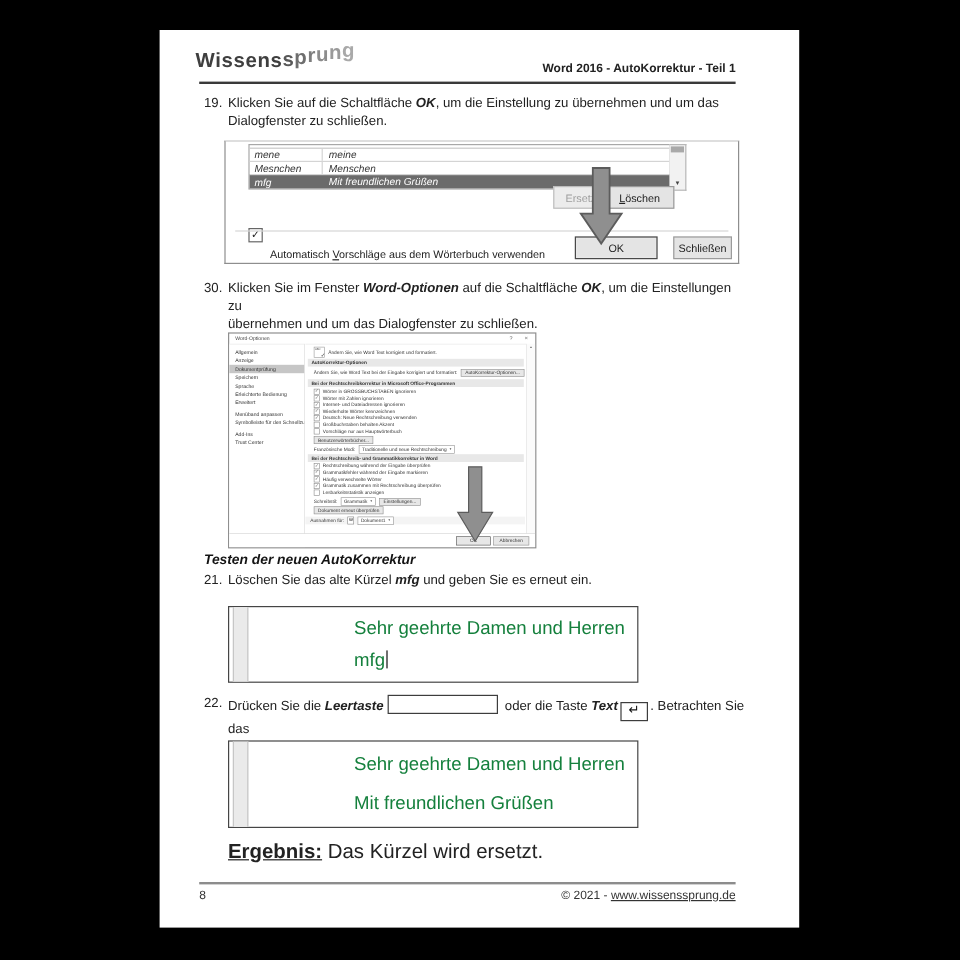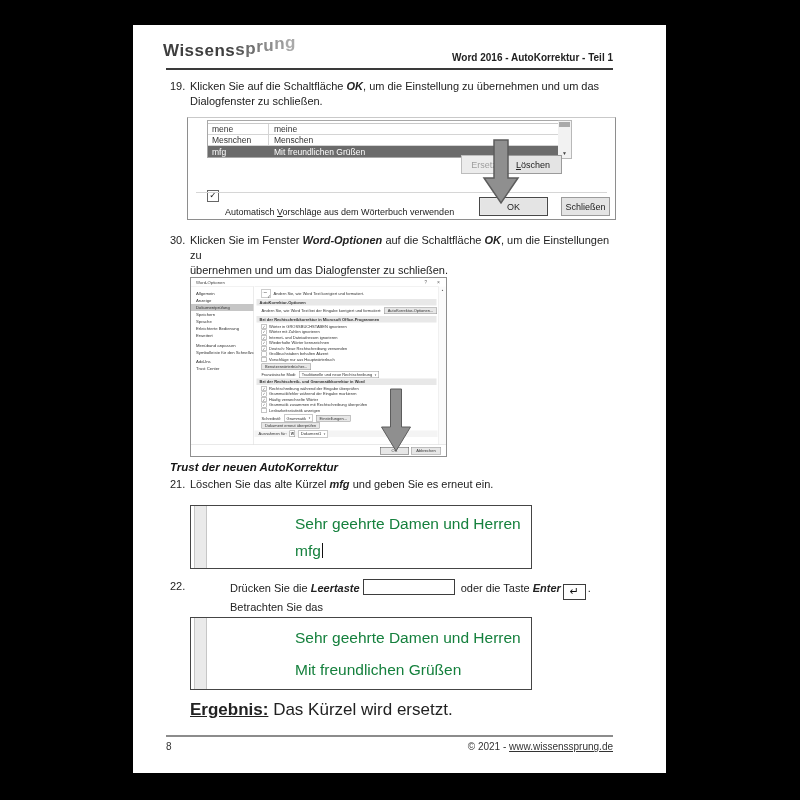--- a/index.html
+++ b/index.html
@@ -18,34 +18,34 @@
   .li4{transform:translateY(-7px);color:#9a9a9a;}
   .li5{transform:translateY(-8.5px);color:#a9a9a9;}
   .hdr-title{position:absolute;right:53px;top:27px;font-size:10px;font-weight:bold;color:#222;}
   .hdr-rule{position:absolute;left:33px;top:43px;width:447px;height:2px;background:#3a3a3a;}
 
   
   .step{position:absolute;left:37px;width:452px;font-size:11px;line-height:15px;color:#222;display:flex;}
   .step .num{width:20px;flex:none;}
   .step .body{flex:1;}
   .bi{font-weight:bold;font-style:italic;}
-  .s19{top:54px;} .s20{top:208px;} .s21{top:452px;} .s22{top:554px;gap:40px;}
+  .s19{top:54px;} .s20{top:208px;} .s21{top:452px;} .s22{top:554px;}
   .keybox{display:inline-block;width:90px;height:14px;border:1px solid #3d3d3d;
           vertical-align:-3px;margin:0 3px;background:#fff;}
   .enterkey{display:inline-block;width:21px;height:14px;border:1px solid #3d3d3d;
           vertical-align:-3px;margin:0 2px;text-align:center;line-height:13px;font-size:11px;color:#111;}
 
   .sec-head{position:absolute;left:37px;top:436px;font-size:11.5px;font-weight:bold;font-style:italic;color:#141414;}
 
   
   .shot1{position:absolute;left:54px;top:92px;width:427px;height:101px;background:#fff;
          border:1px solid #8e8e8e;border-top-color:#c9c9c9;}
   .ac-table{position:absolute;left:19px;top:2px;width:350px;border:1px solid #a8a8a8;background:#fff;}
   .ac-sliver{height:2px;border-bottom:1px solid #c9c9c9;}
-  .ac-row{display:flex;height:10px;align-items:center;font-size:8.5px;color:#333;white-space:nowrap;}
+  .ac-row{display:flex;height:10px;align-items:flex-start;font-size:8.5px;color:#333;white-space:nowrap;font-style:italic;}
   .ac-row + .ac-row{border-top:1px solid #d4d4d4;}
   .ac-c1{width:56px;flex:none;padding-left:4px;border-right:1px solid #d4d4d4;height:100%;
          display:flex;align-items:center;overflow:hidden;}
   .ac-c2{padding-left:5px;overflow:hidden;}
   .ac-row.sel{background:#6b6b6b;color:#fff;height:11px;}
   .ac-row.sel .ac-c1{border-right-color:transparent;}
   .ac-scroll{position:absolute;left:370px;top:2px;width:13px;height:37px;background:#f2f2f2;
              border:1px solid #b8b8b8;border-left:none;}
   .ac-thumb{height:5px;background:#a9a9a9;margin:1px;}
   .ac-down{position:absolute;bottom:1px;left:0;right:0;text-align:center;font-size:5px;color:#444;line-height:8px;}
@@ -310,35 +310,35 @@
         <div class="wo-ok">OK</div>
         <div class="wo-cancel">Abbrechen</div>
       </div>
 
       <svg class="shot-arrow" width="510" height="356">
         <polygon points="399,222 421,222 421,298 439,298 410,346 381,298 399,298" fill="#8f8f8f" stroke="#5c5c5c" stroke-width="2"></polygon>
       </svg>
     </div>
   </div>
 
-  <div class="sec-head">Trust der neuen AutoKorrektur</div>
+  <div class="sec-head">Testen der neuen AutoKorrektur</div>
   <div class="step s21">
     <span class="num">21.</span>
     <span class="body"><span>Löschen Sie das alte Kürzel </span><span class="bi">mfg</span><span> und geben Sie es erneut ein.</span></span>
   </div>
 
   <div class="sample sample1">
     <div class="sample-strip"></div>
     <div class="sample-line l1">Sehr geehrte Damen und Herren</div>
     <div class="sample-line l2"><span>mfg</span><span class="caret"></span></div>
   </div>
 
   <div class="step s22">
     <span class="num">22.</span>
-    <span class="body"><span>Drücken Sie die </span><span class="bi">Leertaste</span><span class="keybox"></span><span> oder die Taste </span><span class="bi">Enter</span><span class="enterkey">↵</span><span>. Betrachten Sie das</span><br><span>Ergebnis.</span></span>
+    <span class="body"><span>Drücken Sie die </span><span class="bi">Leertaste</span><span class="keybox"></span><span> oder die Taste </span><span class="bi">Text</span><span class="enterkey">↵</span><span>. Betrachten Sie das</span><br><span>Ergebnis.</span></span>
   </div>
 
   <div class="sample sample2">
     <div class="sample-strip"></div>
     <div class="sample-line l1">Sehr geehrte Damen und Herren</div>
     <div class="sample-line l2">Mit freundlichen Grüßen</div>
   </div>
 
   <div class="result-line">
     <span class="result-label">Ergebnis:</span><span> Das Kürzel wird ersetzt.</span>

